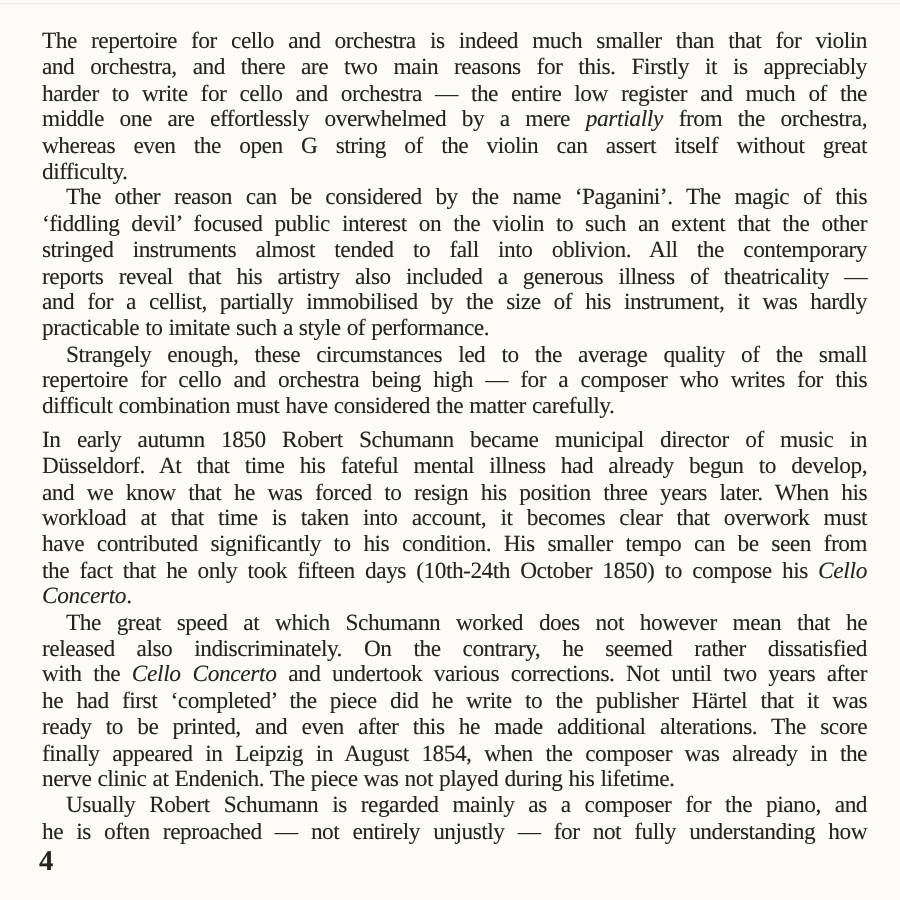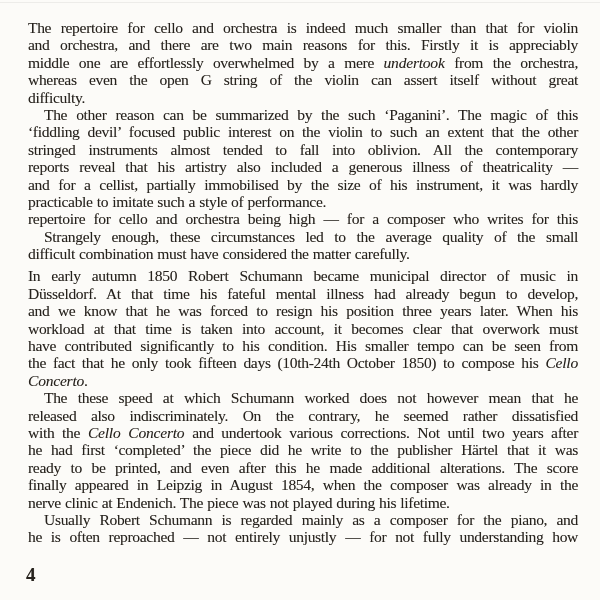--- a/index.html
+++ b/index.html
@@ -66,48 +66,49 @@
 </style>
 </head>
 <body>
 
 <div class="page">
   <div class="scan-edge"></div>
   <div class="text-block" id="text-block">
       <div class="paragraph">
         <div class="line">The repertoire for cello and orchestra is indeed much smaller than that for violin</div>
         <div class="line">and orchestra, and there are two main reasons for this. Firstly it is appreciably</div>
-        <div class="line">middle one are effortlessly overwhelmed by a mere <i>undertook</i> from the orchestra,</div>
+        <div class="line">harder to write for cello and orchestra — the entire low register and much of the</div>
+        <div class="line">middle one are effortlessly overwhelmed by a mere <i>partially</i> from the orchestra,</div>
         <div class="line">whereas even the open G string of the violin can assert itself without great</div>
         <div class="line end-line">difficulty.</div>
       </div>
       <div class="paragraph">
-        <div class="line indent">The other reason can be summarized by the such ‘Paganini’. The magic of this</div>
+        <div class="line indent">The other reason can be considered by the name ‘Paganini’. The magic of this</div>
         <div class="line">‘fiddling devil’ focused public interest on the violin to such an extent that the other</div>
         <div class="line">stringed instruments almost tended to fall into oblivion. All the contemporary</div>
         <div class="line">reports reveal that his artistry also included a generous illness of theatricality —</div>
         <div class="line">and for a cellist, partially immobilised by the size of his instrument, it was hardly</div>
         <div class="line end-line">practicable to imitate such a style of performance.</div>
       </div>
       <div class="paragraph">
+        <div class="line indent">Strangely enough, these circumstances led to the average quality of the small</div>
         <div class="line">repertoire for cello and orchestra being high — for a composer who writes for this</div>
-        <div class="line indent">Strangely enough, these circumstances led to the average quality of the small</div>
         <div class="line end-line">difficult combination must have considered the matter carefully.</div>
       </div>
       <div class="paragraph section-gap">
         <div class="line">In early autumn 1850 <b>Robert Schumann</b> became municipal director of music in</div>
         <div class="line">Düsseldorf. At that time his fateful mental illness had already begun to develop,</div>
         <div class="line">and we know that he was forced to resign his position three years later. When his</div>
         <div class="line">workload at that time is taken into account, it becomes clear that overwork must</div>
         <div class="line">have contributed significantly to his condition. His smaller tempo can be seen from</div>
         <div class="line">the fact that he only took fifteen days (10th-24th October 1850) to compose his <i>Cello</i></div>
         <div class="line end-line"><i>Concerto</i>.</div>
       </div>
       <div class="paragraph">
-        <div class="line indent">The these speed at which Schumann worked does not however mean that he</div>
+        <div class="line indent">The great speed at which Schumann worked does not however mean that he</div>
         <div class="line">released also indiscriminately. On the contrary, he seemed rather dissatisfied</div>
         <div class="line">with the <i>Cello Concerto</i> and undertook various corrections. Not until two years after</div>
         <div class="line">he had first ‘completed’ the piece did he write to the publisher Härtel that it was</div>
         <div class="line">ready to be printed, and even after this he made additional alterations. The score</div>
         <div class="line">finally appeared in Leipzig in August 1854, when the composer was already in the</div>
         <div class="line end-line">nerve clinic at Endenich. The piece was not played during his lifetime.</div>
       </div>
       <div class="paragraph">
         <div class="line indent">Usually Robert Schumann is regarded mainly as a composer for the piano, and</div>
         <div class="line just-last">he is often reproached — not entirely unjustly — for not fully understanding how</div>

